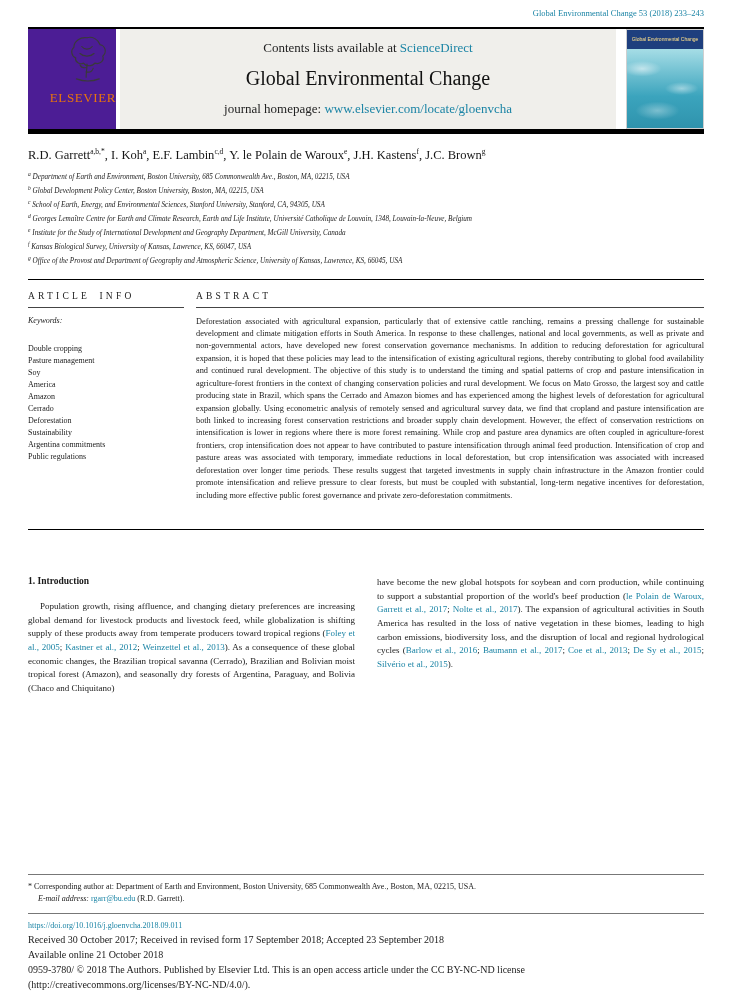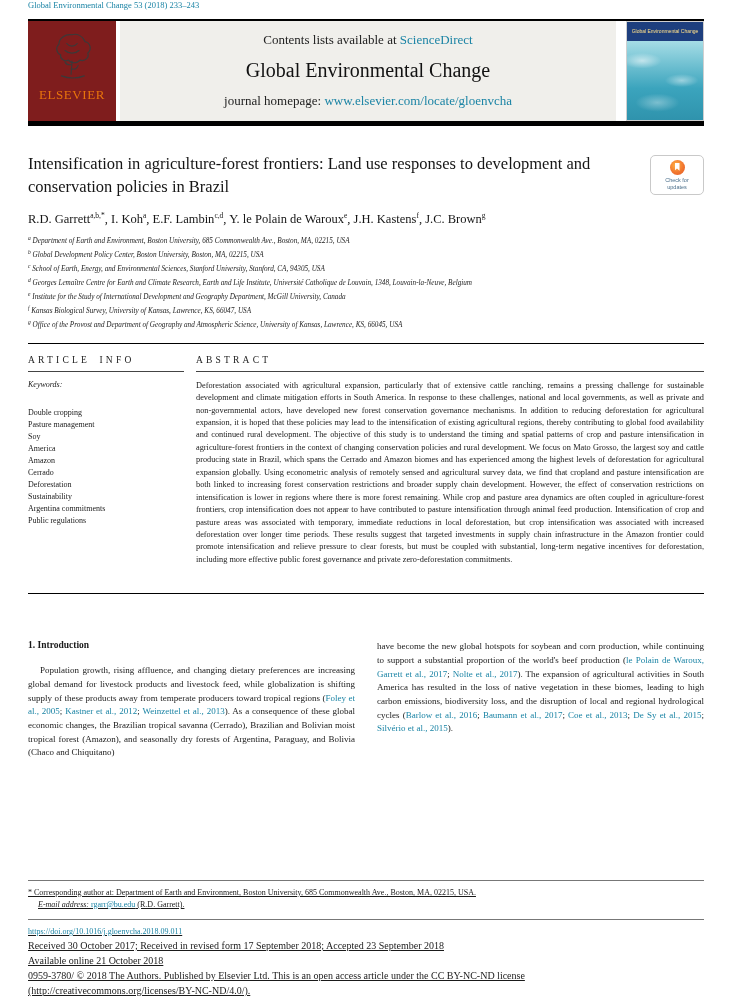--- a/index.html
+++ b/index.html
@@ -1,27 +1,27 @@
 <!DOCTYPE html>
 <html style="--link: #1b84a5; --orange: #e8740c; --grayband: #f0efeb; --cover-navy: #1e3f7e; --cover-teal: #3ba4bd;"><head>
 <meta charset="utf-8">
 <style>
   * { margin:0; padding:0; box-sizing:border-box; }
   html,body { background:#ffffff; }
   body { width:732px; height:1000px; font-family:"Liberation Serif", serif; color:#1a1a1a; }
   .page { position:relative; width:732px; height:1000px; padding:0 28px; overflow:hidden; background:#fff; }
 
-  .journal-ref { padding-top:0; text-align:left; font-size:8.5px; color:var(--link,#1b84a5); }
+  .journal-ref { padding-top:8px; text-align:right; font-size:8.5px; color:var(--link,#1b84a5); }
 
   .bar { background:#000; }
   .bar.thin { height:2px; margin-top:9px; }
   .bar.thick { height:5px; }
 
   .header-row { display:flex; align-items:stretch; height:100px; }
-  .logo-block { width:88px; background:#7f1d1d; display:flex; flex-direction:column; align-items:center; padding-top:5px; }
+  .logo-block { width:88px; background:#4c1d95; display:flex; flex-direction:column; align-items:flex-end; }
   .elsevier-text { font-size:13px; color:var(--orange,#e8740c); letter-spacing:.6px; margin-top:1px; }
   .header-center { flex:1; background:var(--grayband,#f0efeb); margin:0 10px 0 4px; text-align:center; padding-top:11px; }
   .contents-line, .homepage-line { font-size:13px; color:#222; }
   .journal-title { font-size:20px; margin:11px 0 11px; color:#111; }
   .link { color:var(--link,#1b84a5); }
 
   .cover { width:78px; height:100px; border:1px solid #cfcfcf; display:flex; flex-direction:column; }
   .cover-band { height:19px; background:var(--cover-navy,#1e3f7e); color:#ffe08a; font-size:5px; line-height:1.15;
                 display:flex; align-items:center; justify-content:center; text-align:center; padding:2px;
                 font-family:"Liberation Sans", sans-serif; }
@@ -58,21 +58,21 @@
   .kw { font-size:8px; line-height:1.5; }
   .abs-text { font-size:8.3px; line-height:1.5; text-align:justify; }
 
   .body-cols { display:grid; grid-template-columns:1fr 1fr; column-gap:22px; margin-top:46px; }
   .sec-heading { font-size:9.5px; font-weight:700; margin-bottom:14px; }
   .bp { font-size:9px; text-align:justify; line-height:1.52; }
   .bp.indent { text-indent:12px; }
   .cite { color:var(--link,#1b84a5); }
   .it { font-style:italic; }
 
-  .footer { position:absolute; left:28px; right:28px; bottom:2px;text-decoration:underline; }
+  .footer { position:absolute; left:28px; right:28px; bottom:8px; }
   .fn-rule { height:1px; background:#777; margin-bottom:6px; }
   .corr { font-size:8px; line-height:1.5; }
   .email { font-size:8px; line-height:1.5; padding-left:10px; }
   .doi-rule { height:1px; background:#777; margin:8px 0 6px; }
   .doi { font-size:8px; line-height:1.5; }
   .meta { font-size:10px; line-height:1.5; }
 </style>
 </head>
 <body>
 
@@ -111,27 +111,20 @@
     </div>
 
     <div class="cover">
       <div class="cover-band">Global Environmental Change</div>
       <div class="cover-art"></div>
     </div>
   </div>
 
   <div class="bar thick"></div>
 
-  <div class="title-row">
-    <h1 class="title">Intensification in agriculture-forest frontiers: Land use responses to development and conservation policies in Brazil</h1>
-    <div class="crossmark">
-      <div class="cm-icon"></div>
-      <div class="cm-text">Check for updates</div>
-    </div>
-  </div>
 
   <div class="authors"><span>R.D. Garrett<sup>a,b,*</sup></span>, <span>I. Koh<sup>a</sup></span>, <span>E.F. Lambin<sup>c,d</sup></span>, <span>Y. le Polain de Waroux<sup>e</sup></span>, <span>J.H. Kastens<sup>f</sup></span>, <span>J.C. Brown<sup>g</sup></span></div>
   <div class="affiliations">
       <div class="affil"><sup>a</sup> Department of Earth and Environment, Boston University, 685 Commonwealth Ave., Boston, MA, 02215, USA</div>
       <div class="affil"><sup>b</sup> Global Development Policy Center, Boston University, Boston, MA, 02215, USA</div>
       <div class="affil"><sup>c</sup> School of Earth, Energy, and Environmental Sciences, Stanford University, Stanford, CA, 94305, USA</div>
       <div class="affil"><sup>d</sup> Georges Lemaître Centre for Earth and Climate Research, Earth and Life Institute, Université Catholique de Louvain, 1348, Louvain-la-Neuve, Belgium</div>
       <div class="affil"><sup>e</sup> Institute for the Study of International Development and Geography Department, McGill University, Canada</div>
       <div class="affil"><sup>f</sup> Kansas Biological Survey, University of Kansas, Lawrence, KS, 66047, USA</div>
       <div class="affil"><sup>g</sup> Office of the Provost and Department of Geography and Atmospheric Science, University of Kansas, Lawrence, KS, 66045, USA</div>

